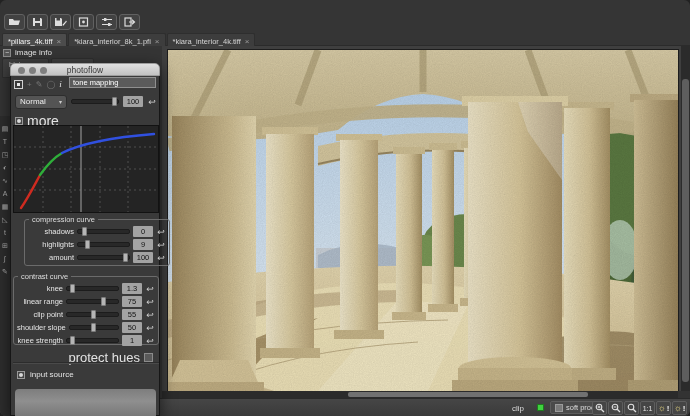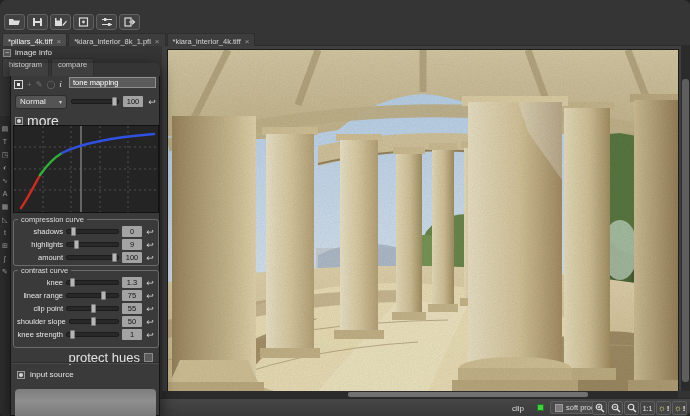--- a/index.html
+++ b/index.html
@@ -88,22 +88,22 @@
   .undo{font-size:9px;color:#cdcdcd;width:10px;text-align:center;flex:0 0 10px;line-height:10px;}
   .fp-morerow{position:absolute;left:4px;top:37px;display:flex;align-items:center;gap:4px;
     font-size:14px;color:#e3e3e3;}
   .dot-box{width:8px;height:8px;border:1px solid #9a9a9a;background:#454545;position:relative;box-sizing:border-box;}
   .dot-box::after{content:"";position:absolute;left:1px;top:1px;width:4px;height:4px;background:#d9d9d9;border-radius:50%;}
   .curve-wrap{position:absolute;left:2px;top:49px;width:146px;height:88px;background:#242424;
     border:1px solid #121212;box-sizing:border-box;}
   .fgroup{position:absolute;left:2px;width:146px;border:1px solid #6b6b6b;border-radius:3px;
     box-sizing:border-box;padding:5px 3px 2px;}
   .fg-title{position:absolute;top:-5px;left:4px;background:#3a3a3a;padding:0 3px;font-size:7.5px;color:#ddd;}
-  .g1{top:143px;height:47px;}
-  .g2{top:194px;height:78px;}
+  .g1{top:143px;height:47px;margin-left:11px;}
+  .g2{top:200px;height:69px;}
   .srow{display:flex;align-items:center;gap:3px;height:13px;}
   .slabel{flex:0 0 46px;text-align:right;font-size:7.5px;color:#e5e5e5;white-space:nowrap;}
   .ph-row{position:absolute;right:6px;top:274px;display:flex;align-items:center;gap:4px;
     font-size:13px;color:#e3e3e3;}
   .cb-dark{width:9px;height:9px;background:#5a5a5a;border:1px solid #8b8b8b;box-sizing:border-box;}
   .divider{position:absolute;left:2px;top:286px;width:146px;height:0;
     border-top:1px solid #2c2c2c;border-bottom:1px solid #4a4a4a;}
   .is-row{position:absolute;left:6px;top:294px;display:flex;align-items:center;gap:5px;
     font-size:8px;color:#e3e3e3;}
   .fp-footer{position:absolute;left:4px;top:313px;width:141px;height:27px;border-radius:4px 4px 0 0;
@@ -360,20 +360,26 @@
         <span class="bang">!</span>
       </div>
       <div class="sbtn">
         <span class="sun">☼</span>
         <span class="bang">!</span>
       </div>
     </div>
   </div>
 
   <div class="fpanel">
+    <div class="fp-title">
+      <span class="lt" style="left:7px"></span>
+      <span class="lt" style="left:18px"></span>
+      <span class="lt" style="left:29px"></span>
+      <span>photoflow</span>
+    </div>
     <div class="fp-body">
       <div class="fp-iconrow">
         <span class="en-box"></span>
         <span class="gico">+</span>
         <span class="gico">✎</span>
         <span class="gico">◯</span>
         <span class="iico">i</span>
       </div>
       <div class="name-field">tone mapping</div>
 

